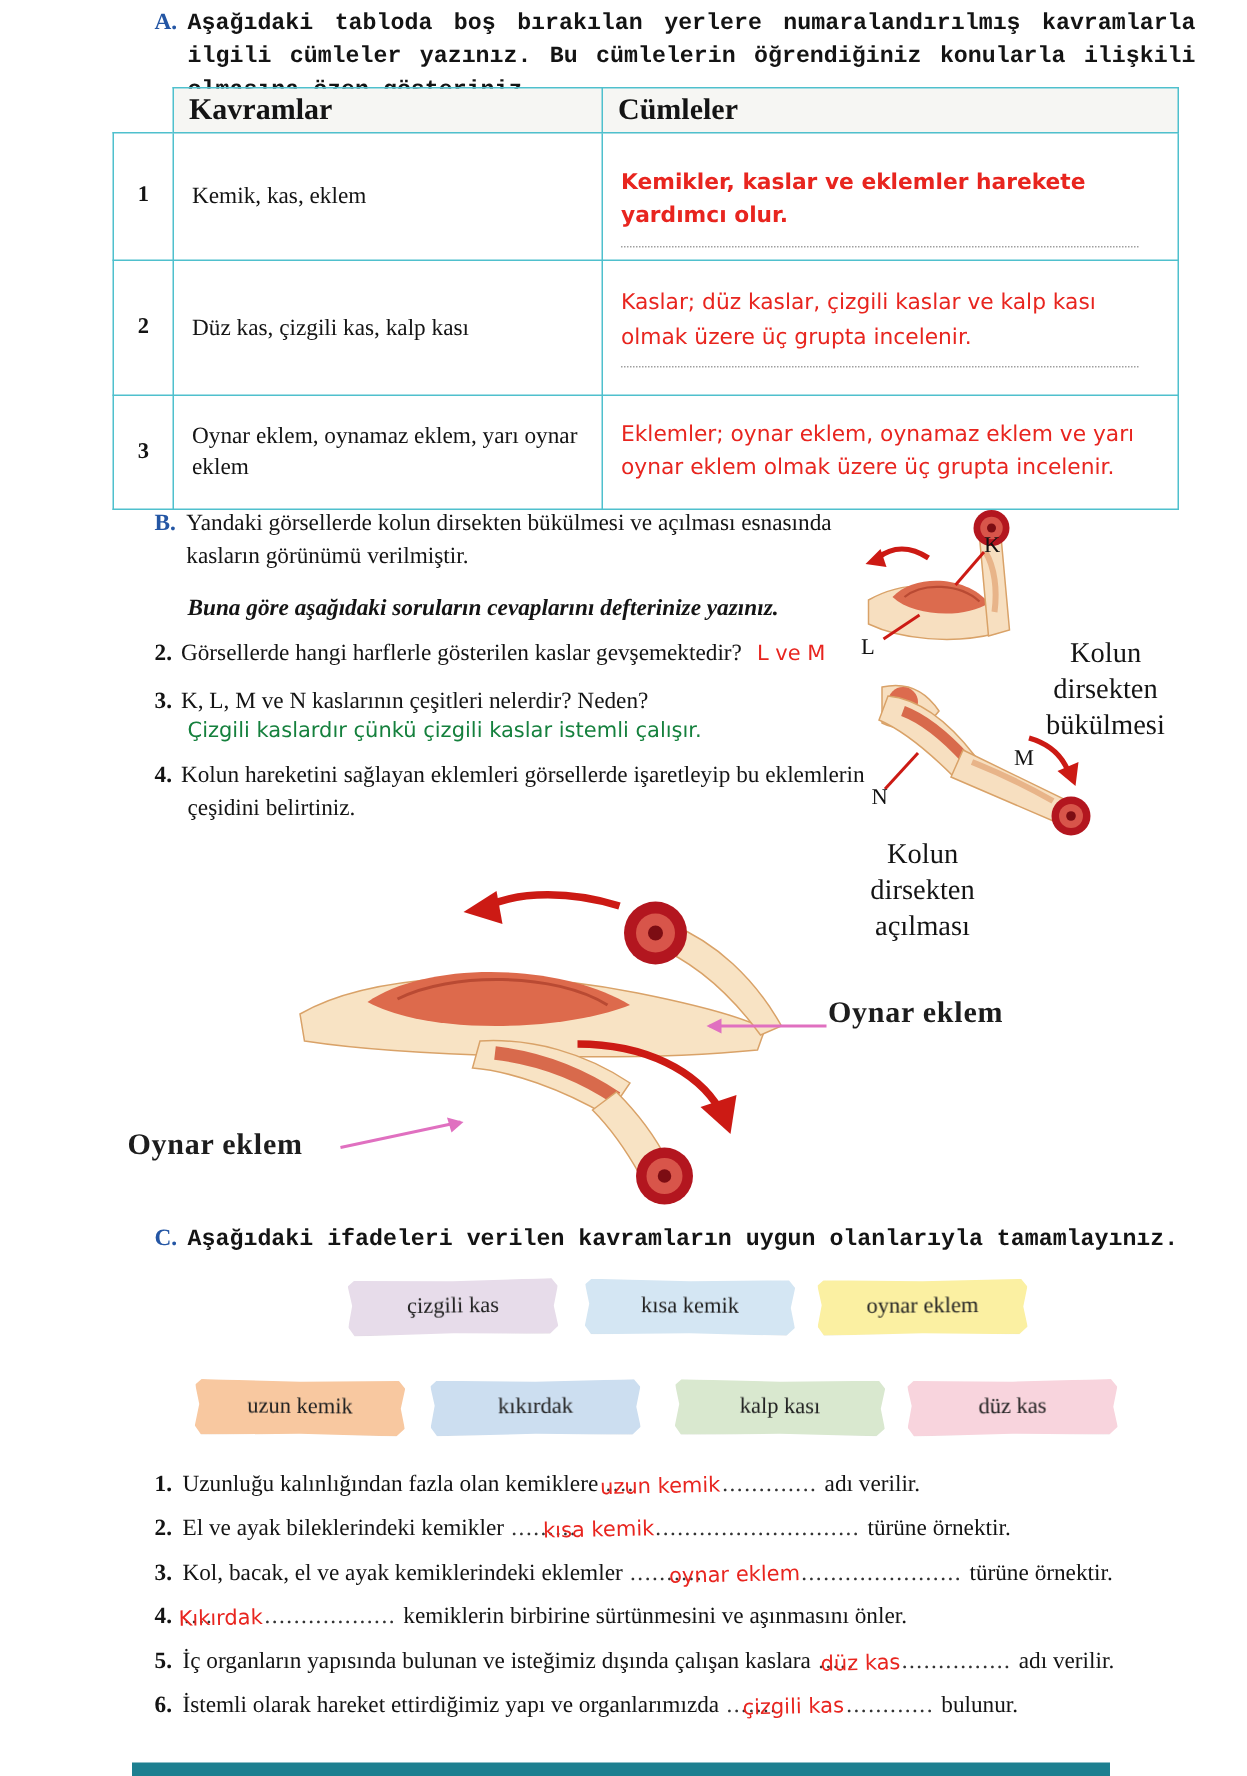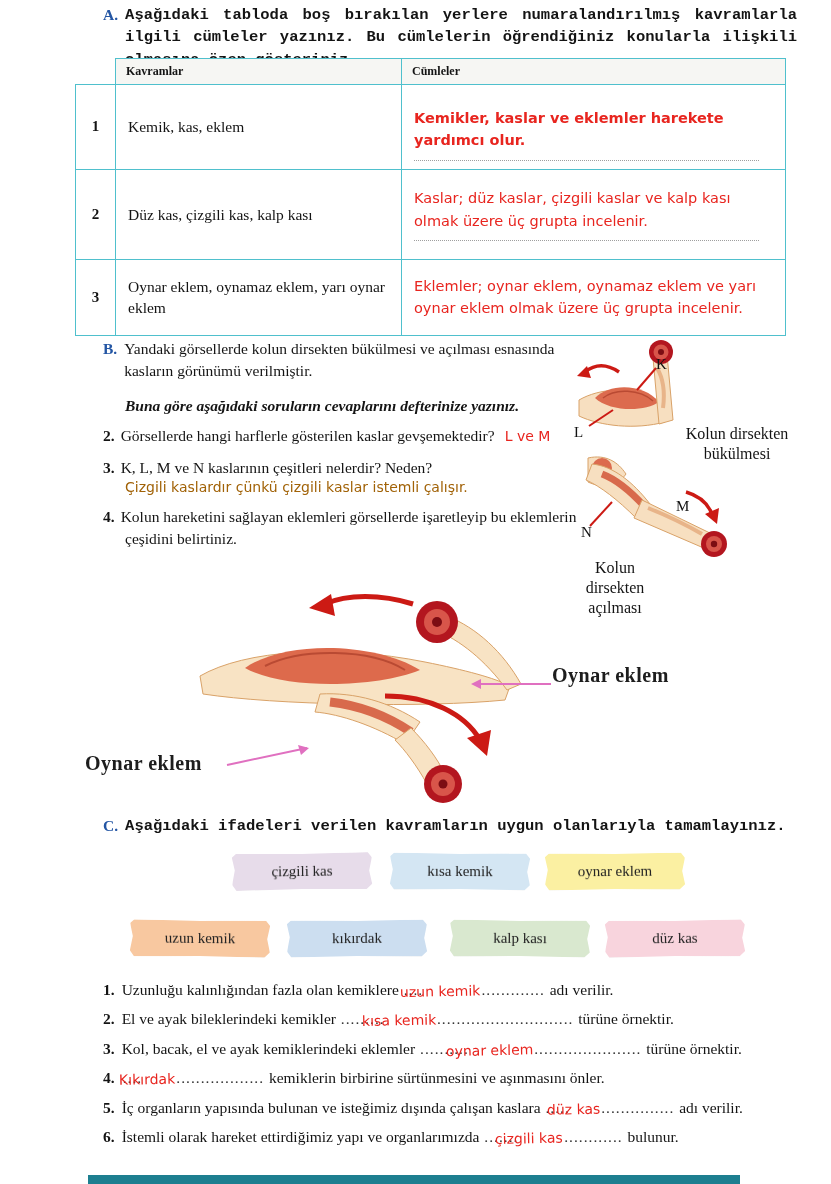--- a/index.html
+++ b/index.html
@@ -10,37 +10,37 @@
 
   
   .sec-head { display:flex; gap:7px; align-items:flex-start; }
   .sec-label { font-weight:bold; color:#2456a4; font-size:15.5px; line-height:1.45; }
   .instr { font-weight:bold; font-size:15.5px; line-height:1.45; text-align:justify;font-family:Liberation Mono, monospace; }
 
   
   .concept-table { border-collapse:collapse; table-layout:fixed; width:710px; }
   .concept-table th, .concept-table td { border:1.6px solid #4fc0cd; }
   .concept-table th.spacer { border:none; background:#fff; }
-  .concept-table th { background:#f6f6f3; font-size:12px; text-align:left; padding:3px 10px; height:26px; }
+  .concept-table th { background:#f6f6f3; font-size:20px; text-align:left; padding:3px 10px; height:26px; }
   .concept-table td.num { text-align:center; font-weight:bold; font-size:15px; }
   .concept-table td.concept { padding:6px 12px; font-size:15.5px; line-height:1.4; }
   .concept-table td.answer { padding:8px 12px; vertical-align:middle; }
   .concept-table tr.top-answer td.answer { vertical-align:top; padding-top:22px;font-weight:bold; }
   .hand { color:#e8251f; font-family:"DejaVu Sans", sans-serif; font-size:14.5px; line-height:1.55; }
   .dotline { border-bottom:1.5px dotted #9f9f9f; margin-top:8px; width:96%; }
 
   
   .bcol { width:482px; font-size:15.5px; line-height:1.45; }
   .b-prompt { font-weight:bold; margin:12px 0 8px 22px;font-style:italic; }
   .question { padding-left:22px; text-indent:-22px; margin-bottom:9px; }
   .q-num { font-weight:bold; margin-right:6px; }
   .q-ans { color:#e8251f; font-family:"DejaVu Sans", sans-serif; font-size:14px; margin-left:10px; }
-  .q-ans-line { color:#a16207; font-family:"DejaVu Sans", sans-serif; font-size:14px; margin:-4px 0 8px 22px; }
-
-  .fig-caption { font-size:16px; line-height:1.25; text-align:center; }
+  .q-ans-line { color:#15803d; font-family:"DejaVu Sans", sans-serif; font-size:14px; margin:-4px 0 8px 22px; }
+
+  .fig-caption { font-size:19px; line-height:1.25; text-align:center; }
 
   .letter { font-size:15px; font-family:"Liberation Serif", serif; color:#111; }
 
   .joint-label { font-size:20px; font-weight:bold; color:#1d1d1d; letter-spacing:0.5px; }
 
   
   .chip { width:140px; height:37px; display:flex; align-items:center; justify-content:center;
           font-size:15px; color:#222; filter:drop-shadow(2px 3px 2px rgba(0,0,0,0.18));
           clip-path:polygon(0% 10%, 3% 0%, 50% 3%, 97% 0%, 100% 14%, 98% 50%, 100% 86%, 96% 100%, 50% 97%, 3% 100%, 0% 84%, 2% 45%); }
   .chip-lavender { background:#e7dcea; transform:rotate(-0.8deg); }

